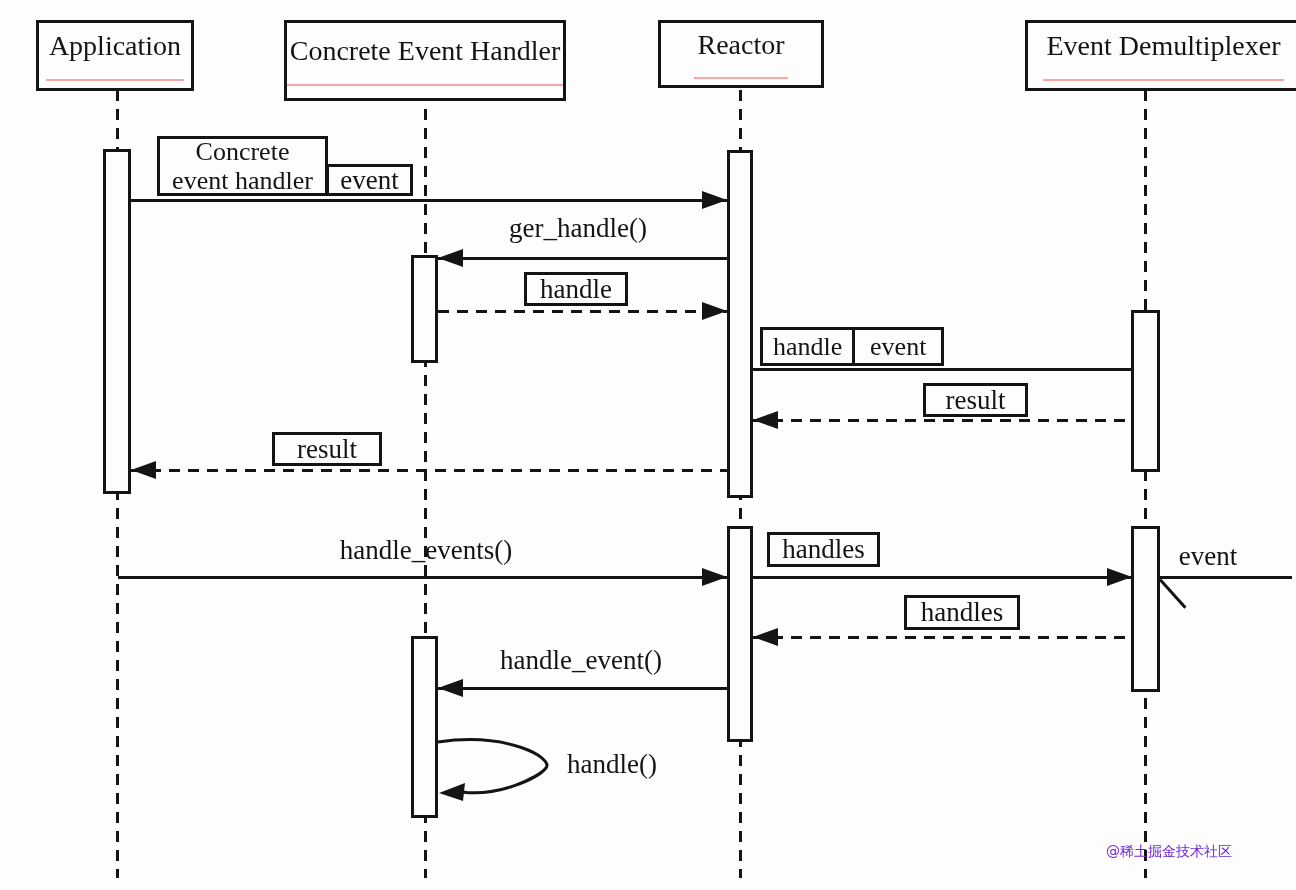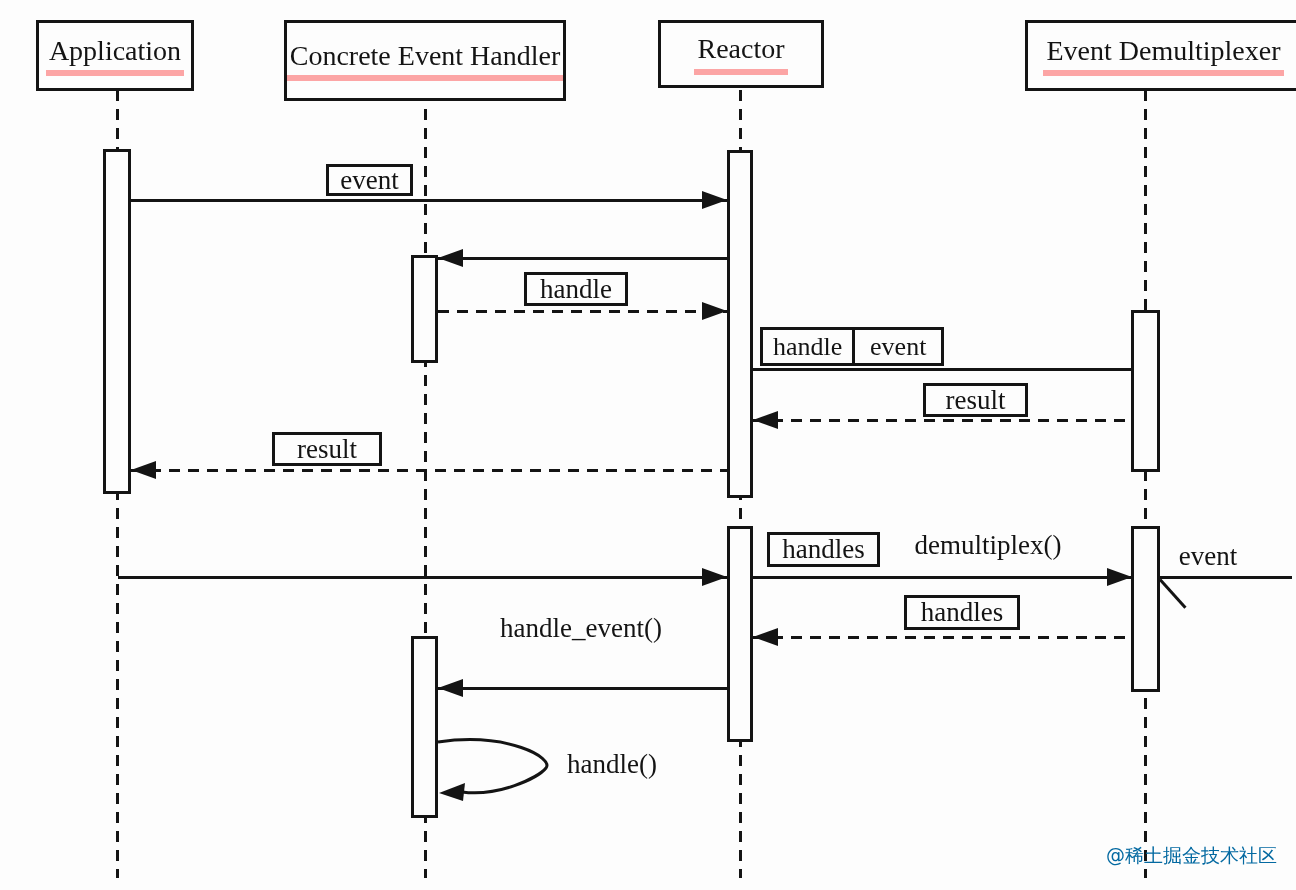--- a/index.html
+++ b/index.html
@@ -6,22 +6,22 @@
   html,body { background:#ffffff; }
   .canvas {
     position:relative; width:1296px; height:890px; background:#fdfdfd;
     font-family:"Liberation Serif", serif; color:#141414; overflow:hidden;
   }
   .actor {
     position:absolute; border:3px solid #141414; background:#fdfdfd;
     display:flex; align-items:center; justify-content:center; z-index:5;
   }
   .actor-label {
-    font-size:28px; white-space:nowrap; border-bottom:6px solid #fca5a5;
-    padding:0 3px 3px 3px; line-height:1.15;
+    font-size:28px; white-space:nowrap; border-bottom:2px solid #fca5a5;
+    padding:0 3px 16px 3px; line-height:1.15;
   }
   .lifeline {
     position:absolute; width:3px; z-index:1;
     background:repeating-linear-gradient(180deg,#141414 0 11px,transparent 11px 19px);
   }
   .bar {
     position:absolute; border:3px solid #141414; background:#fdfdfd; z-index:3;
   }
   .line-h { position:absolute; height:3px; background:#141414; z-index:2; }
   .dash-h {
@@ -58,21 +58,21 @@
   }
   .cell { display:flex; align-items:center; justify-content:center; height:100%; }
   .cell-divided { border-right:3px solid #141414; }
   .slash {
     position:absolute; height:3px; background:#141414;
     transform-origin:left center; z-index:4;
   }
   .selfloop { position:absolute; z-index:4; }
   .watermark {
     position:absolute; font-family:"DejaVu Sans", sans-serif;
-    font-size:19px; color:#0369a1; z-index:7; white-space:nowrap;
+    font-size:14px; color:#6d28d9; z-index:7; white-space:nowrap;
   }
 </style>
 </head>
 <body>
 
 <div class="canvas">
 
   <div class="lifeline" style="left:116px;top:90px;height:788px"></div>
   <div class="lifeline" style="left:424px;top:90px;height:788px"></div>
   <div class="lifeline" style="left:739px;top:90px;height:788px"></div>
@@ -92,26 +92,31 @@
   </div>
 
   <div class="bar" style="left:103px;top:149px;width:28px;height:345px"></div>
   <div class="bar" style="left:411px;top:255px;width:27px;height:108px"></div>
   <div class="bar" style="left:727px;top:150px;width:26px;height:348px"></div>
   <div class="bar" style="left:1131px;top:310px;width:29px;height:162px"></div>
   <div class="bar" style="left:727px;top:526px;width:26px;height:216px"></div>
   <div class="bar" style="left:1131px;top:526px;width:29px;height:166px"></div>
   <div class="bar" style="left:411px;top:636px;width:27px;height:182px"></div>
 
+  <div class="parambox" style="left:157px;top:136px;width:171px;height:60px">
+    <span>Concrete</span>
+    <span>event handler</span>
+  </div>
   <div class="labelbox" style="left:326px;top:164px;width:87px;height:32px">
     <span>event</span>
   </div>
   <div class="line-h" style="left:131px;top:199px;width:596px"></div>
   <div class="arrow-r" style="left:702px;top:191px"></div>
 
+  <div class="msgtext" style="left:478px;top:214px;width:200px">ger_handle()</div>
   <div class="line-h" style="left:438px;top:257px;width:289px"></div>
   <div class="arrow-l" style="left:438px;top:249px"></div>
 
   <div class="labelbox" style="left:524px;top:272px;width:104px;height:34px">
     <span>handle</span>
   </div>
   <div class="dash-h" style="left:438px;top:310px;width:289px"></div>
   <div class="arrow-r" style="left:702px;top:302px"></div>
 
   <div class="cellbox" style="left:760px;top:327px;width:184px;height:39px">
@@ -125,41 +130,41 @@
   </div>
   <div class="dash-h" style="left:753px;top:419px;width:379px"></div>
   <div class="arrow-l" style="left:753px;top:411px"></div>
 
   <div class="labelbox" style="left:272px;top:432px;width:110px;height:34px">
     <span>result</span>
   </div>
   <div class="dash-h" style="left:131px;top:469px;width:596px"></div>
   <div class="arrow-l" style="left:131px;top:461px"></div>
 
+  <div class="msgtext" style="left:316px;top:536px;width:220px">handle_events()</div>
   <div class="line-h" style="left:118px;top:576px;width:609px"></div>
   <div class="arrow-r" style="left:702px;top:568px"></div>
 
   <div class="labelbox" style="left:767px;top:532px;width:113px;height:35px">
     <span>handles</span>
   </div>
-  <div class="msgtext" style="left:903px;top:531px;width:170px">demultiplex()</div>
   <div class="line-h" style="left:753px;top:576px;width:379px"></div>
   <div class="arrow-r" style="left:1107px;top:568px"></div>
 
   <div class="msgtext" style="left:1168px;top:542px;width:80px">event</div>
   <div class="line-h" style="left:1160px;top:576px;width:132px"></div>
   <div class="slash" style="left:1160px;top:578px;width:38px;transform:rotate(48deg)"></div>
 
   <div class="labelbox" style="left:904px;top:595px;width:116px;height:35px">
     <span>handles</span>
   </div>
   <div class="dash-h" style="left:753px;top:636px;width:379px"></div>
   <div class="arrow-l" style="left:753px;top:628px"></div>
 
-  <div class="msgtext" style="left:481px;top:614px;width:200px">handle_event()</div>
+  <div class="msgtext" style="left:481px;top:646px;width:200px">handle_event()</div>
   <div class="line-h" style="left:438px;top:687px;width:289px"></div>
   <div class="arrow-l" style="left:438px;top:679px"></div>
 
   <svg class="selfloop" style="left:436px;top:734px" width="126" height="72" viewBox="0 0 126 72">
     <path d="M 2 8 C 72 -2 118 24 110 34 C 102 44 62 63 26 58" fill="none" stroke="#141414" stroke-width="3"></path>
     <polygon points="3,59 29,49 27,67" fill="#141414"></polygon>
   </svg>
   <div class="msgtext" style="left:552px;top:750px;width:120px">handle()</div>
 
   <div class="watermark" style="left:1106px;top:843px">@稀土掘金技术社区</div>

